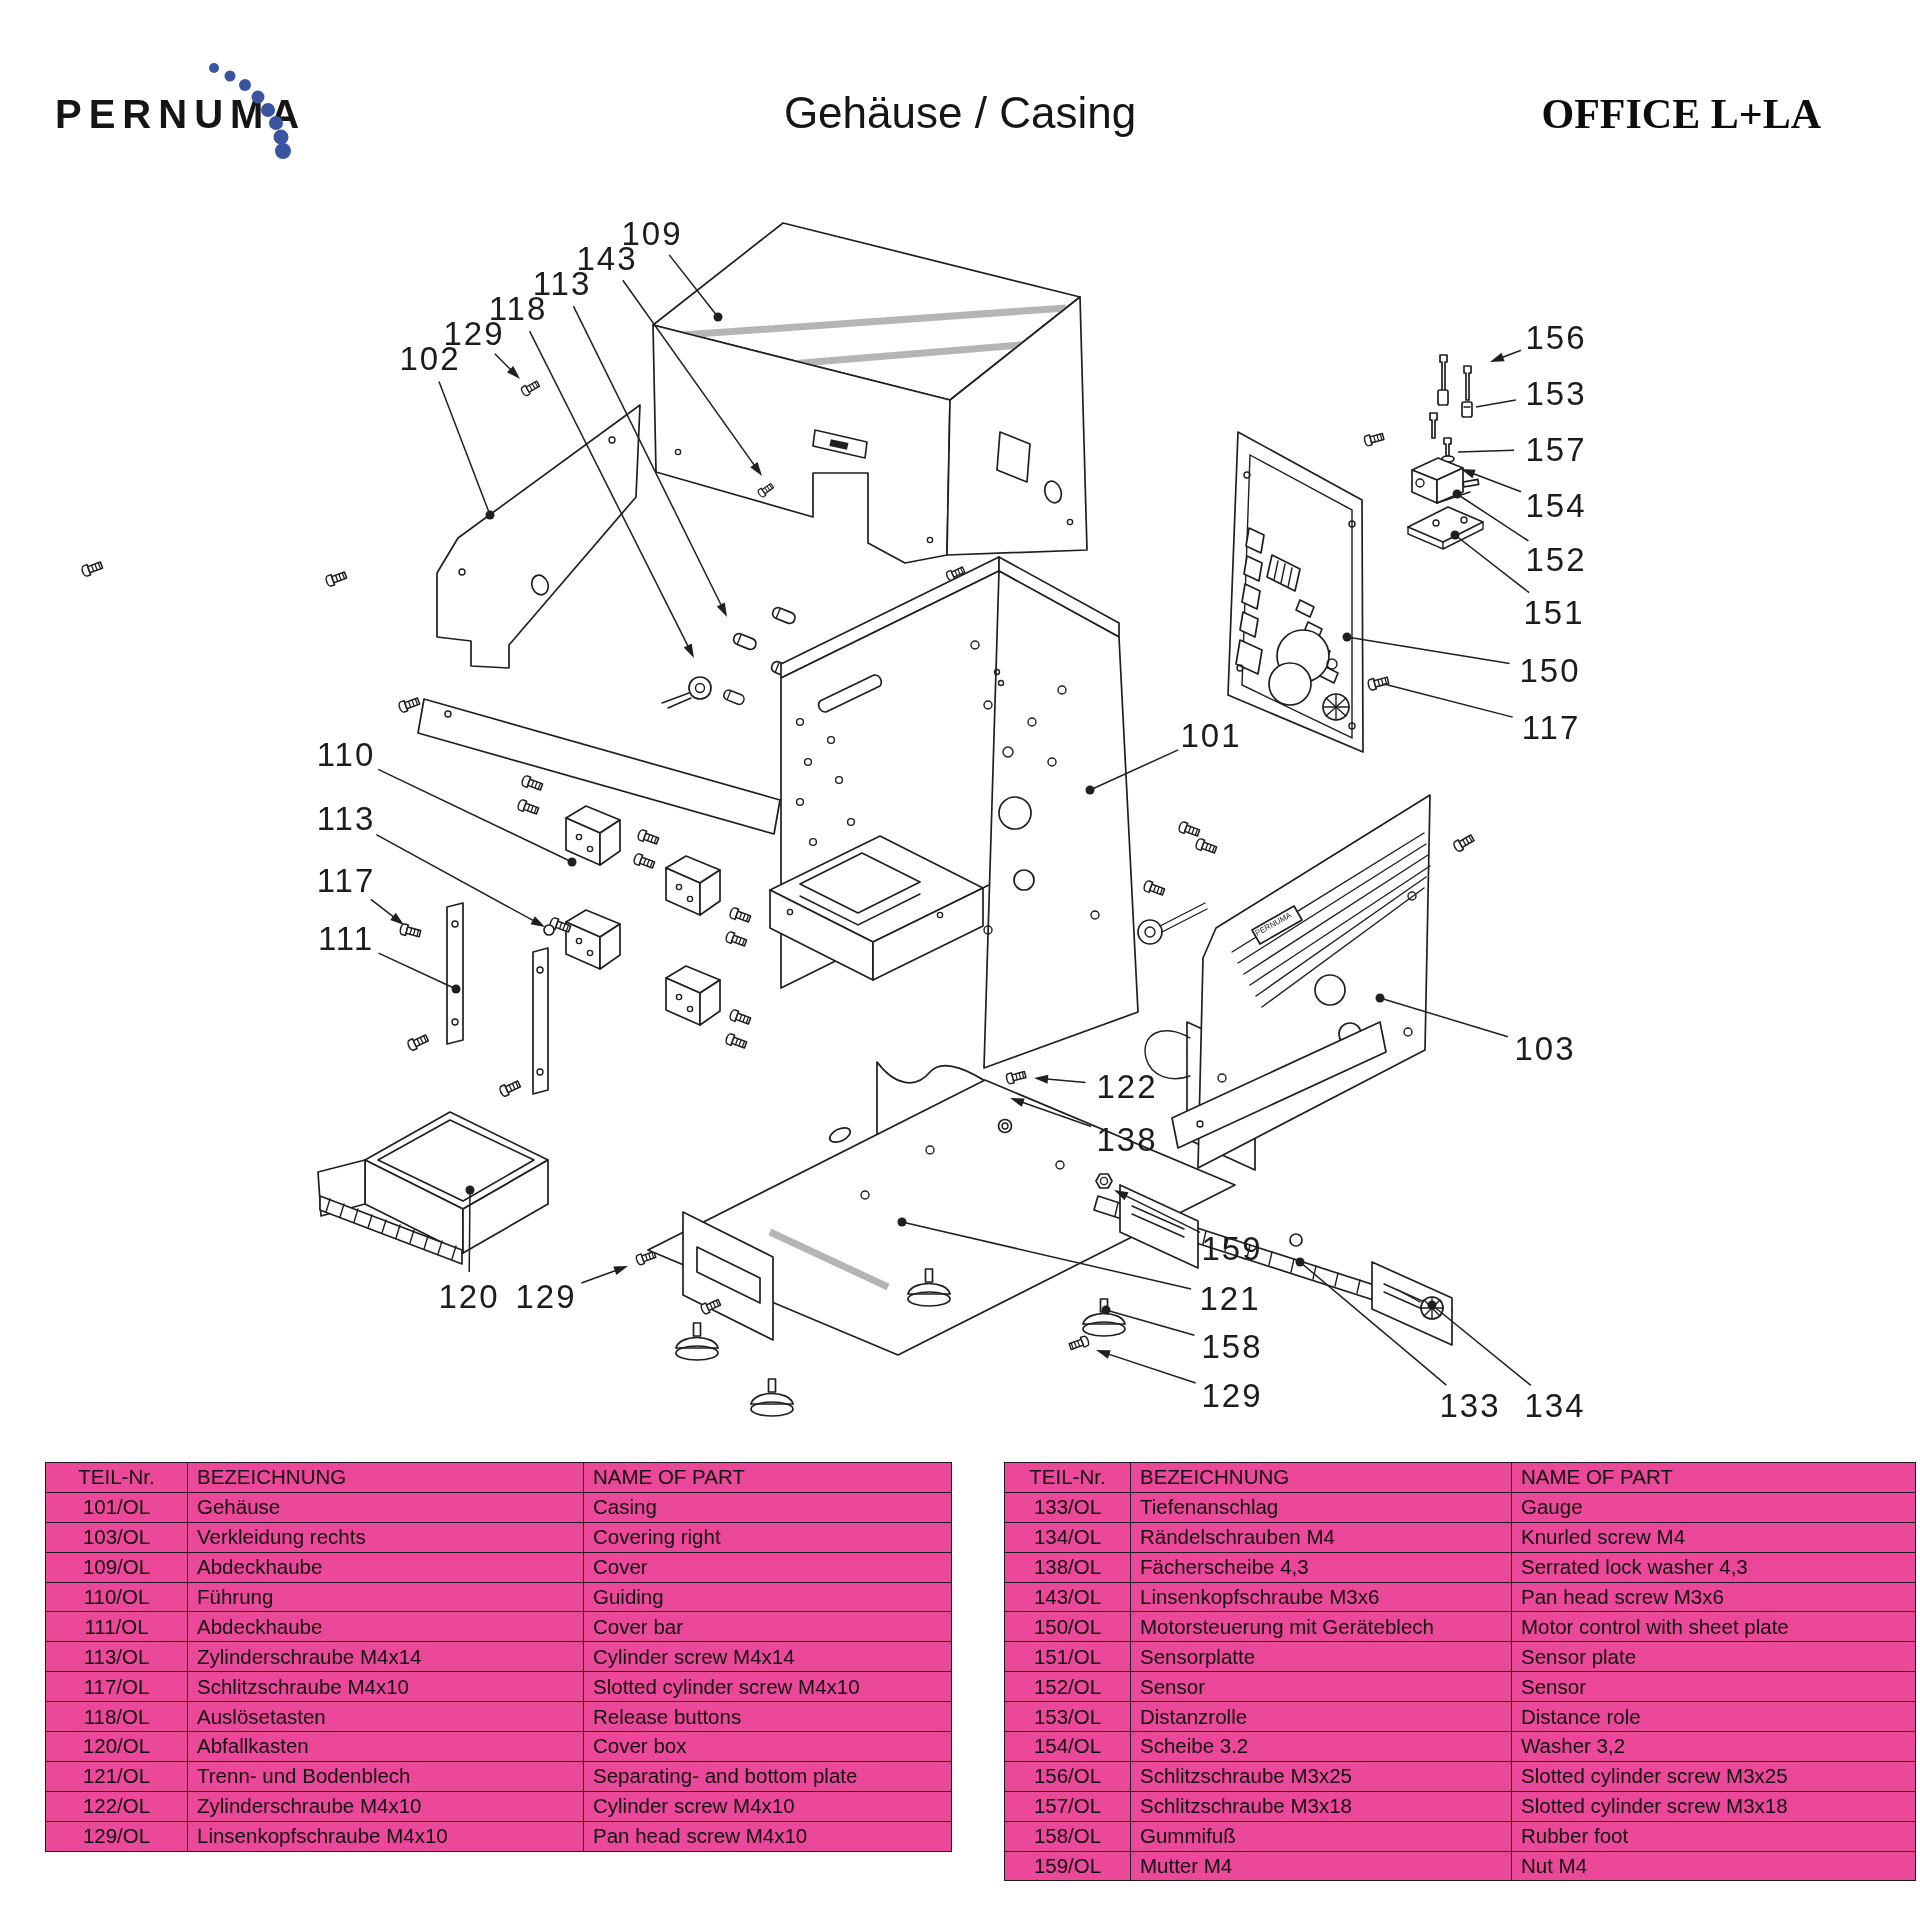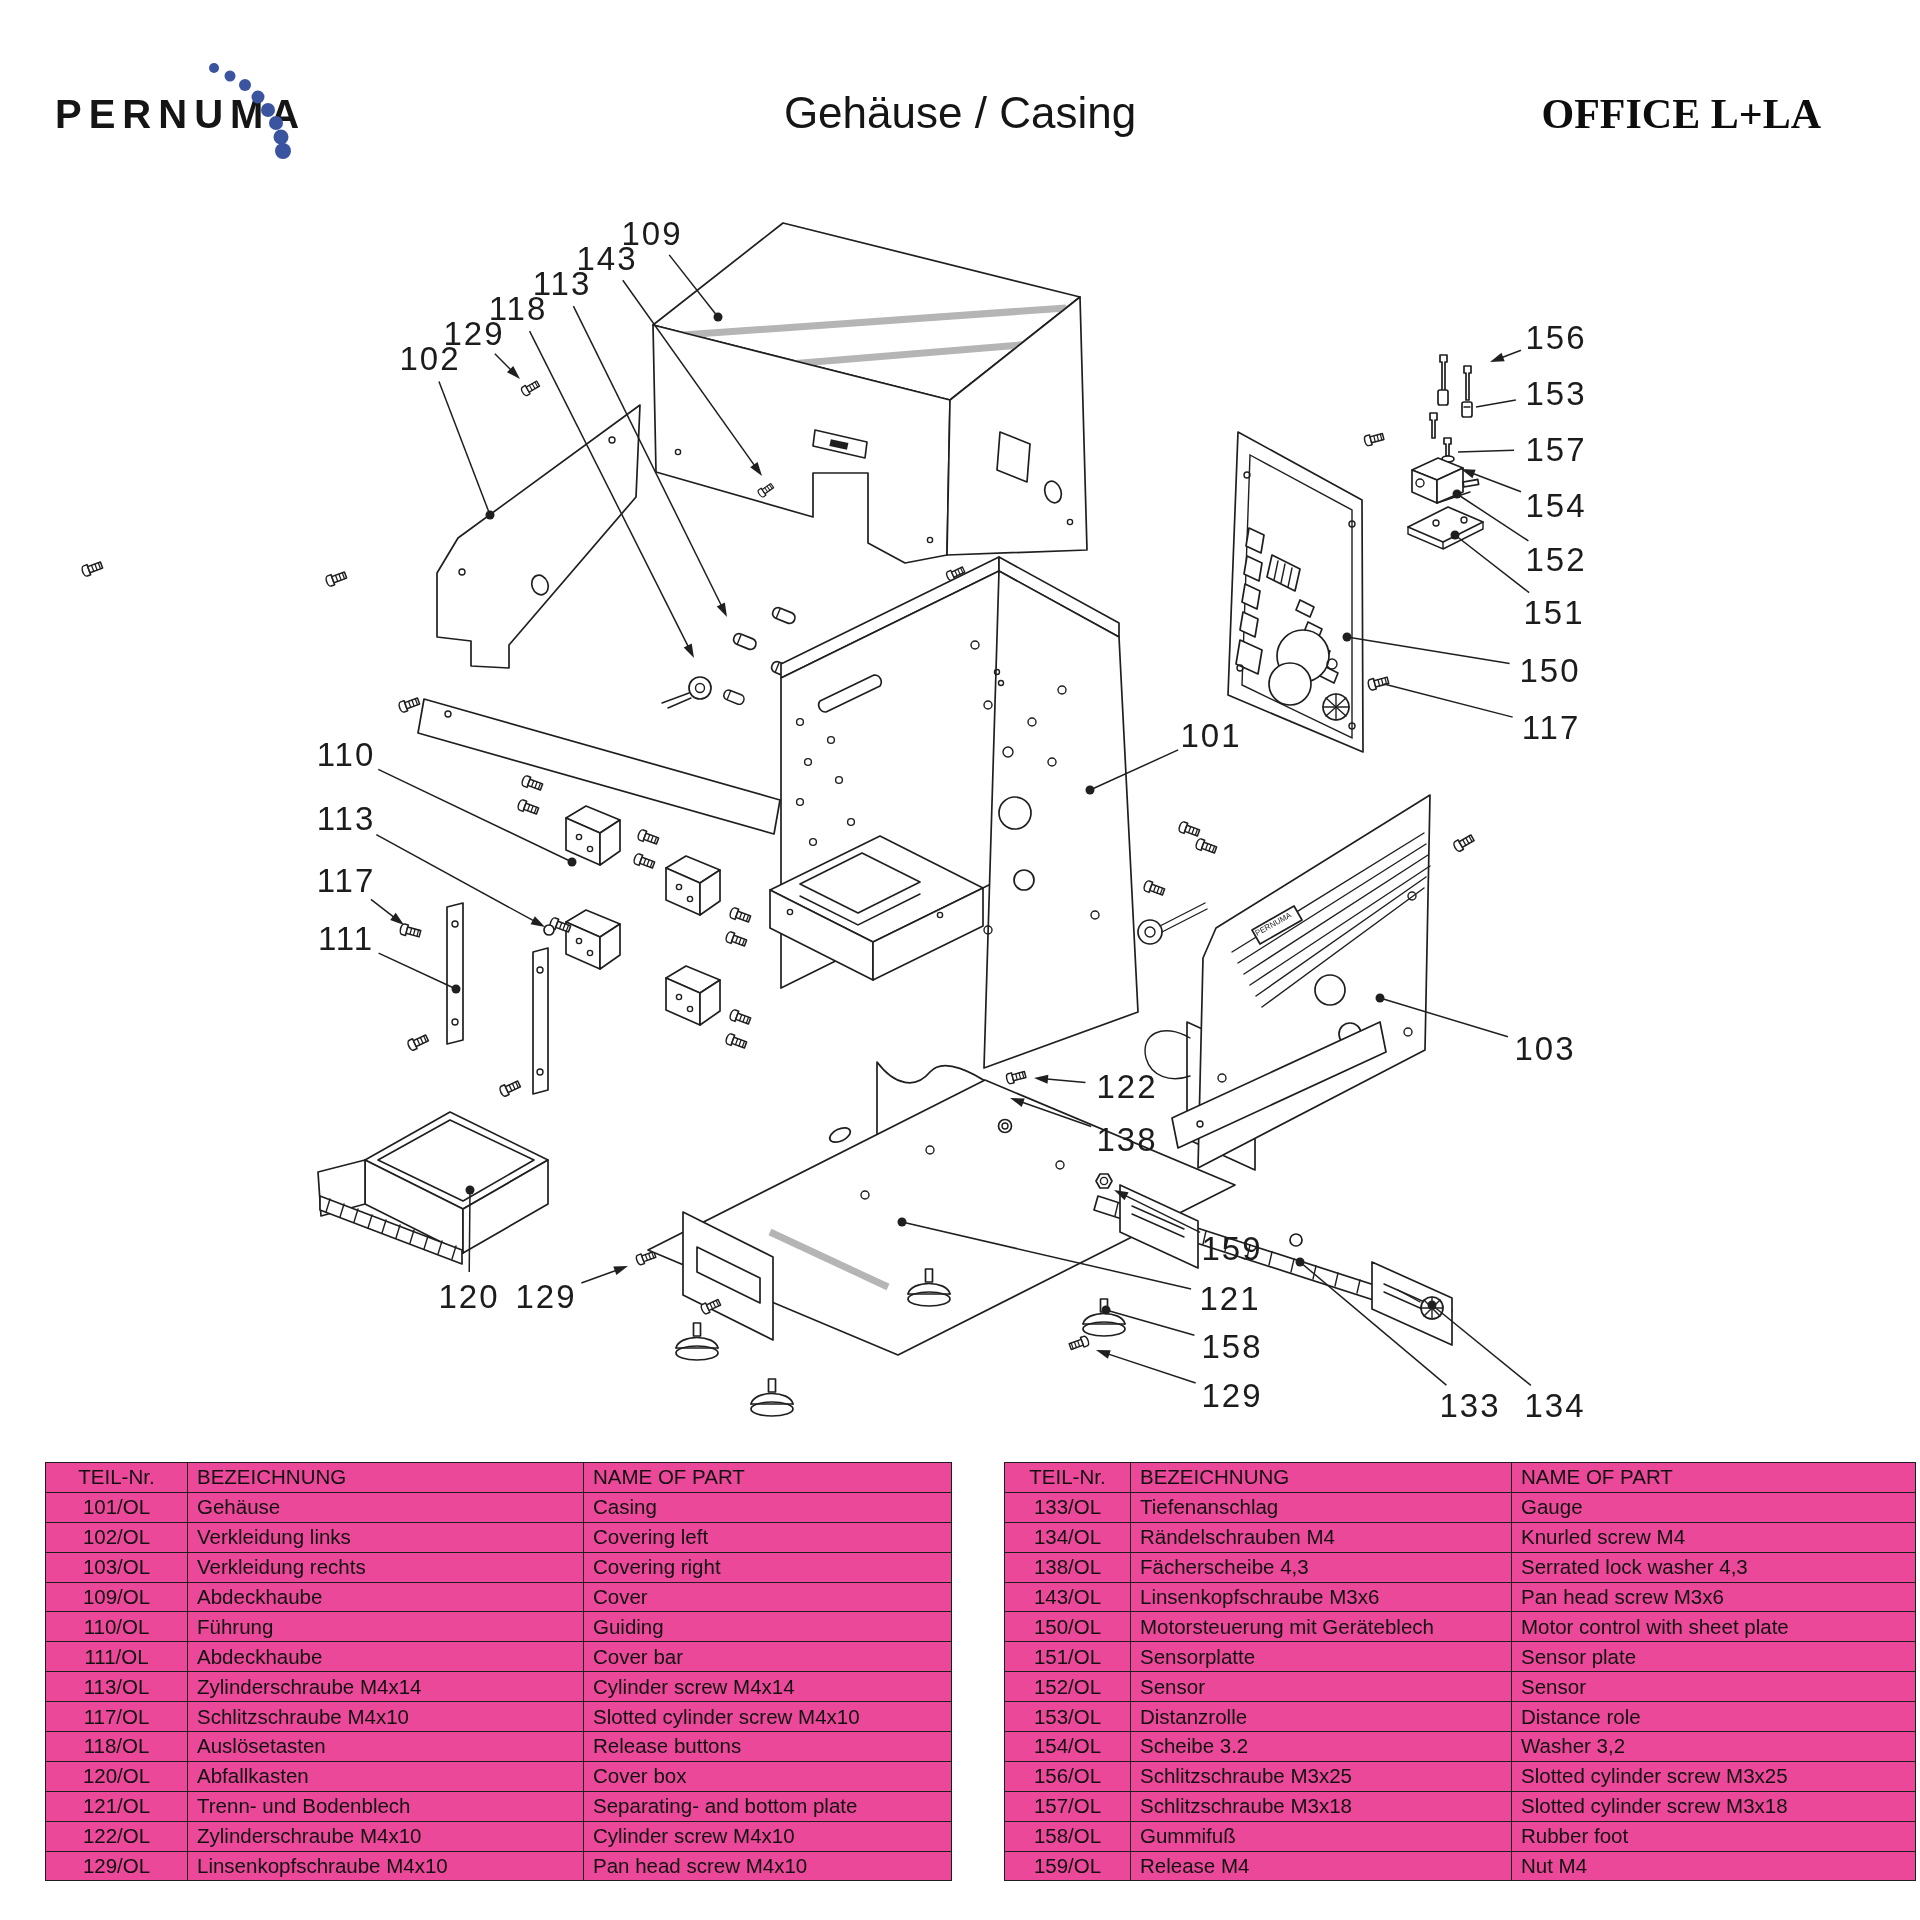--- a/index.html
+++ b/index.html
@@ -477,25 +477,20 @@
           <th class="c2">NAME OF PART</th>
         </tr>
       </thead>
       <tbody>
         <tr>
           <td class="c0">101/OL</td>
           <td class="c1">Gehäuse</td>
           <td class="c2">Casing</td>
         </tr>
         <tr>
-          <td class="c0">102/OL</td>
-          <td class="c1">Verkleidung links</td>
-          <td class="c2">Covering left</td>
-        </tr>
-        <tr>
           <td class="c0">103/OL</td>
           <td class="c1">Verkleidung rechts</td>
           <td class="c2">Covering right</td>
         </tr>
         <tr>
           <td class="c0">109/OL</td>
           <td class="c1">Abdeckhaube</td>
           <td class="c2">Cover</td>
         </tr>
         <tr>
@@ -614,18 +609,18 @@
           <td class="c1">Schlitzschraube M3x18</td>
           <td class="c2">Slotted cylinder screw M3x18</td>
         </tr>
         <tr>
           <td class="c0">158/OL</td>
           <td class="c1">Gummifuß</td>
           <td class="c2">Rubber foot</td>
         </tr>
         <tr>
           <td class="c0">159/OL</td>
-          <td class="c1">Release M4</td>
+          <td class="c1">Mutter M4</td>
           <td class="c2">Nut M4</td>
         </tr>
       </tbody>
   </table>
 </div>
 
 </body></html>

